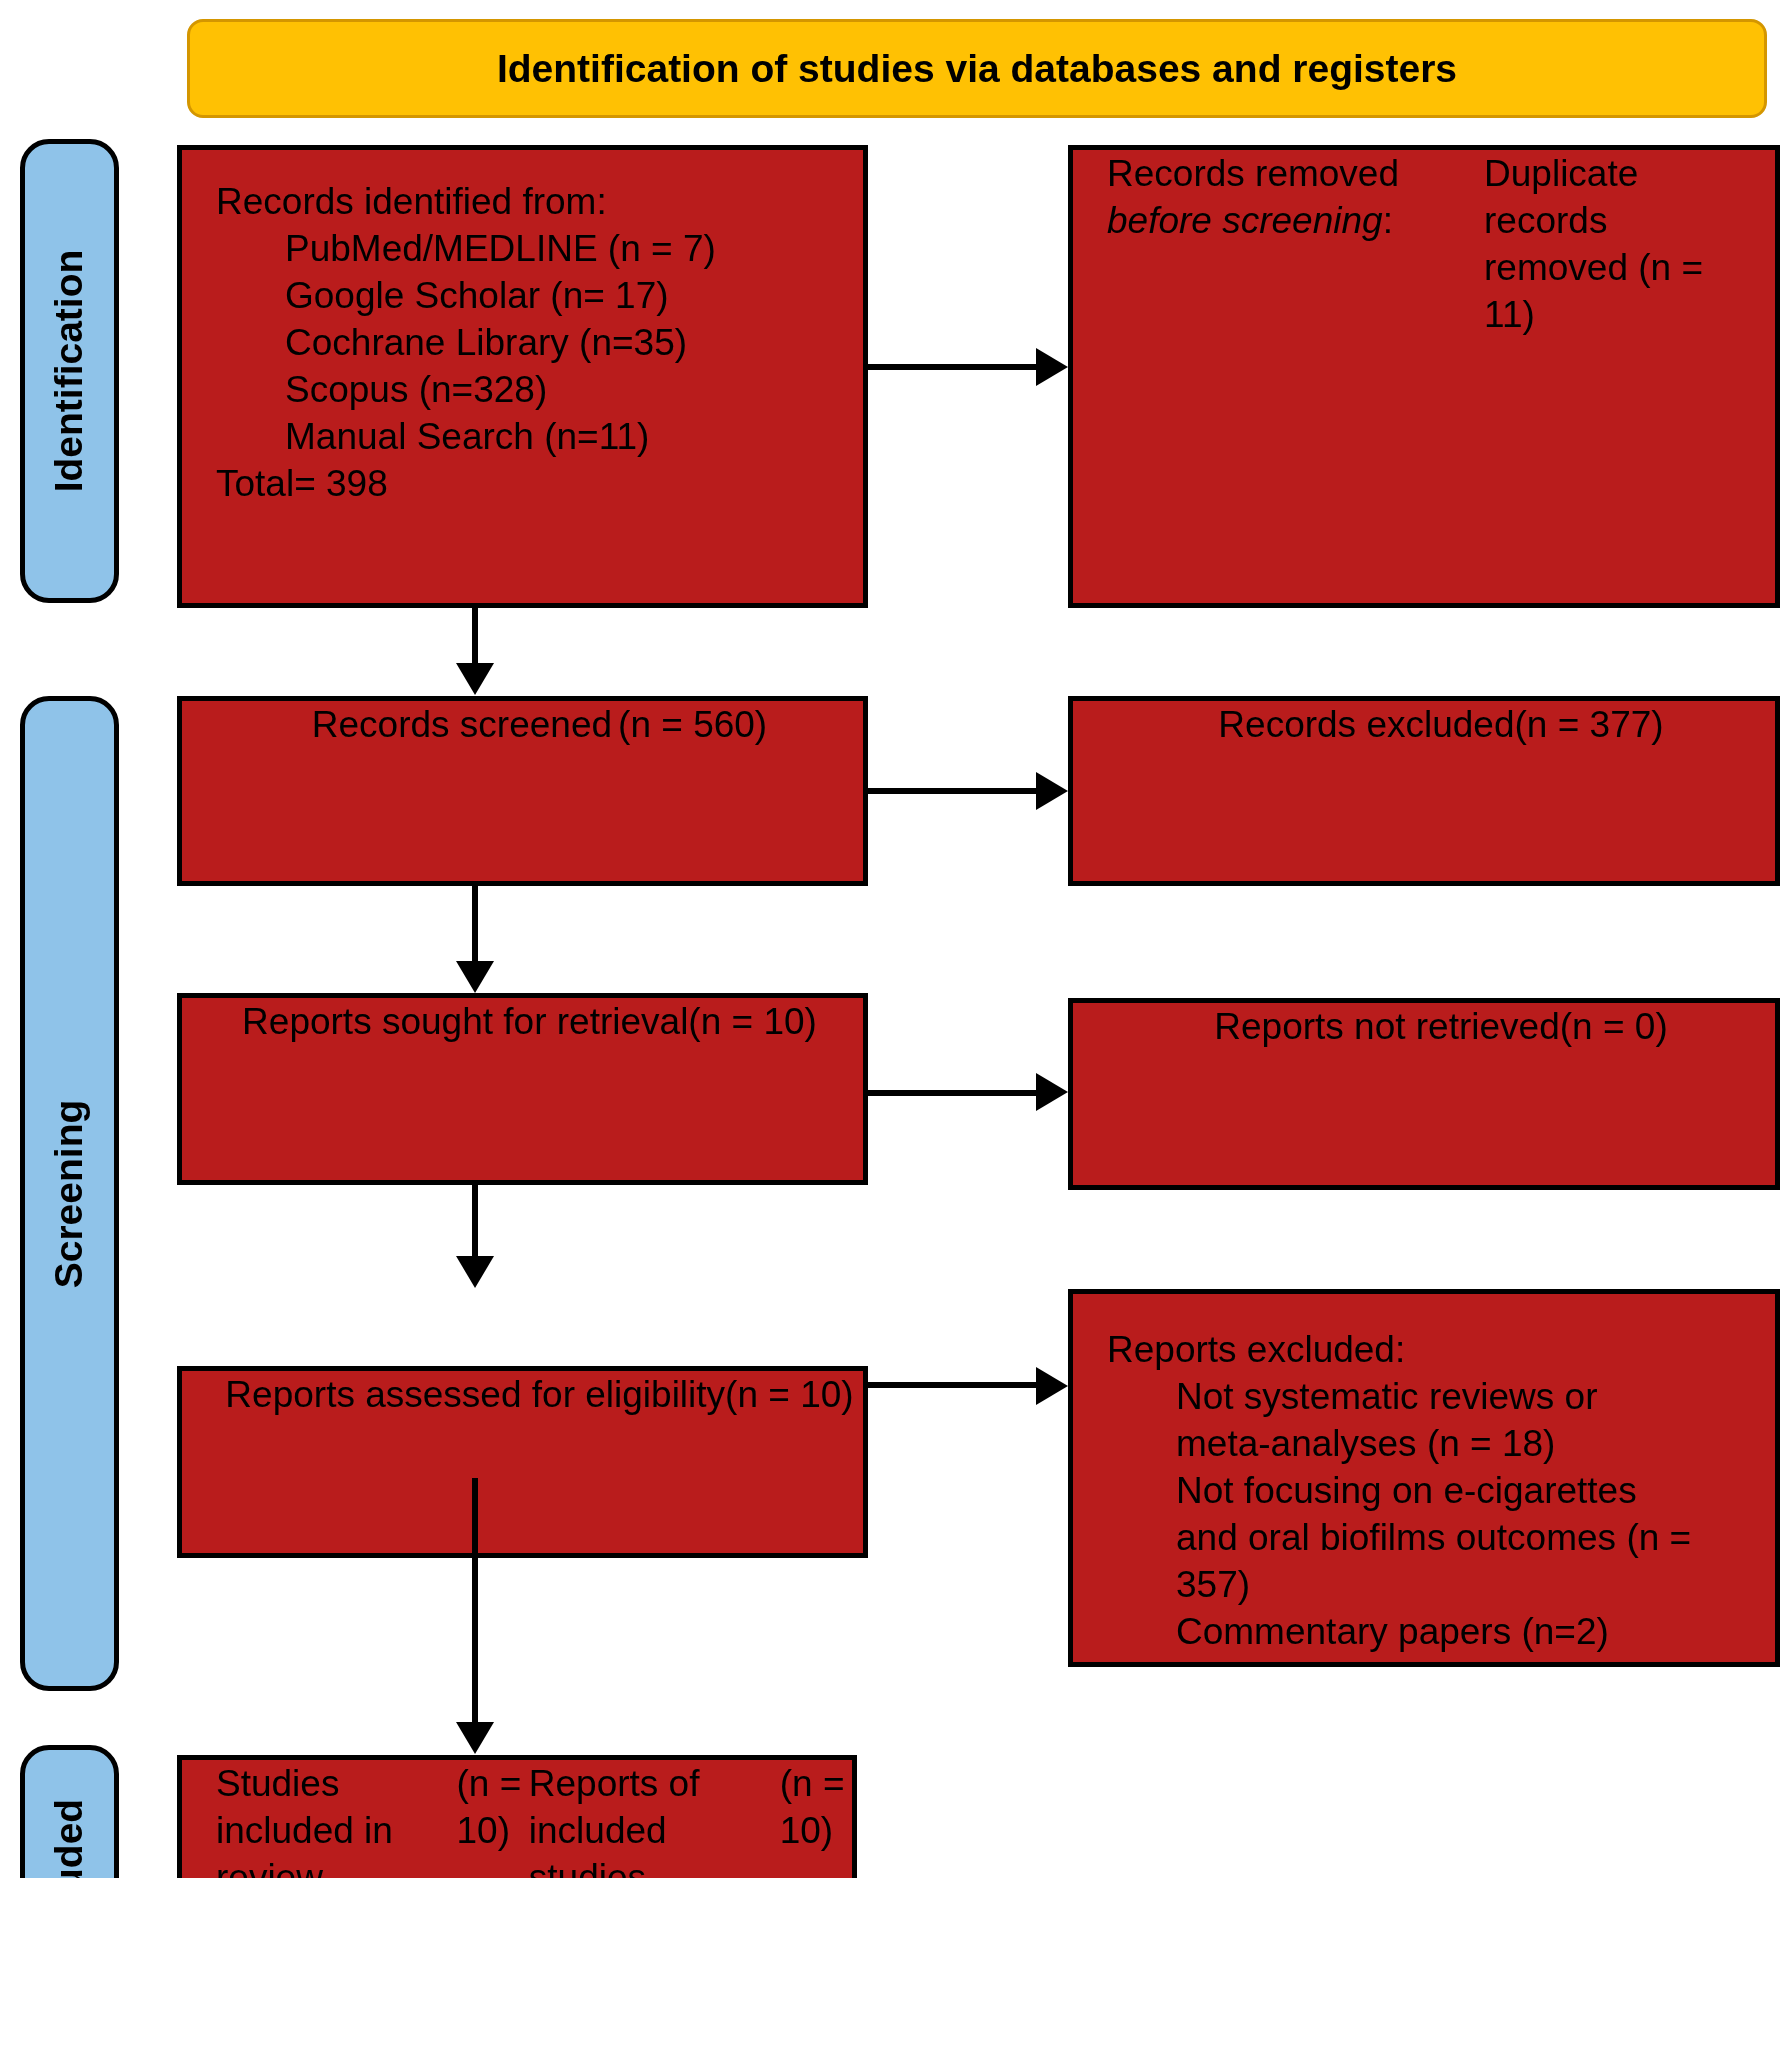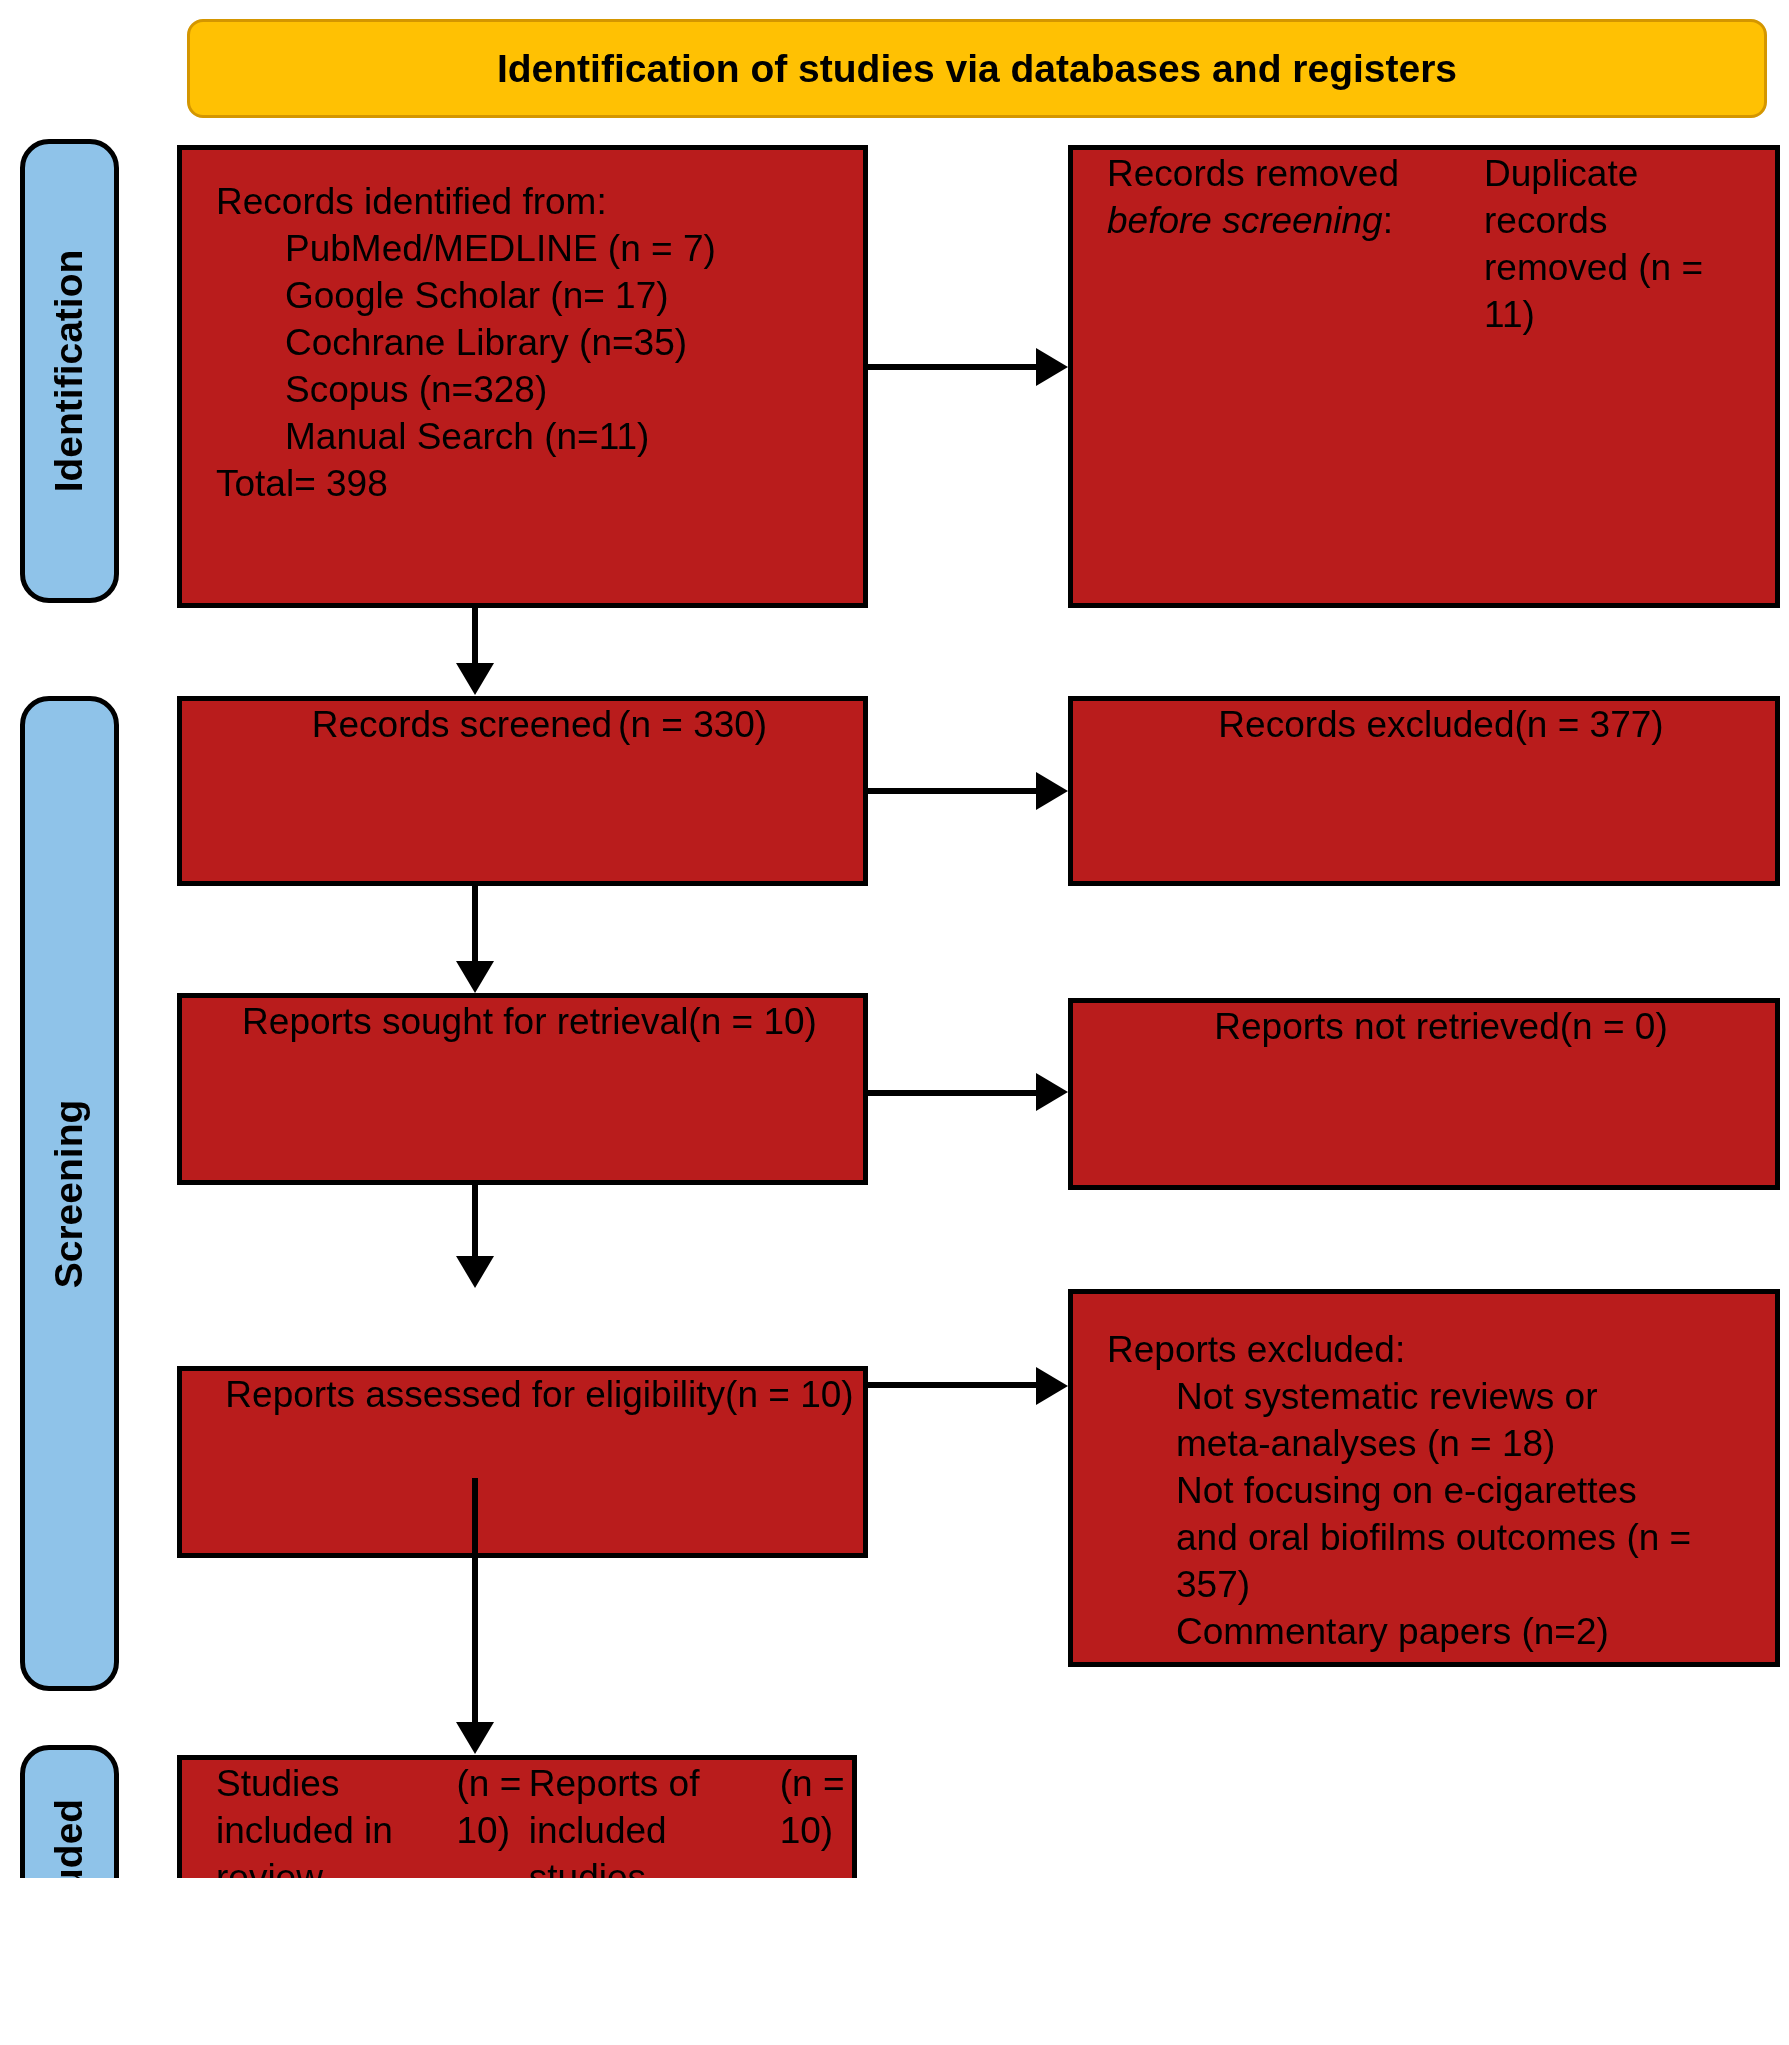--- a/index.html
+++ b/index.html
@@ -113,21 +113,21 @@
     <div>Total= 398</div>
   </div>
 
   <div class="box vcenter" id="box-removed">
     <div class="heading"><span>Records removed </span><i>before screening</i><span>:</span></div>
     <div class="indent reason">Duplicate records removed (n = 11)</div>
   </div>
 
   <div class="box vcenter" id="box-screened">
     <div>Records screened</div>
-    <div>(n = 330)</div>
+    <div>(n = 560)</div>
   </div>
   <div class="box vcenter" id="box-excluded">
     <div>Records excluded</div>
     <div>(n = 377)</div>
   </div>
 
   <div class="box vcenter" id="box-sought">
     <div>Reports sought for retrieval</div>
     <div>(n = 10)</div>
   </div>

